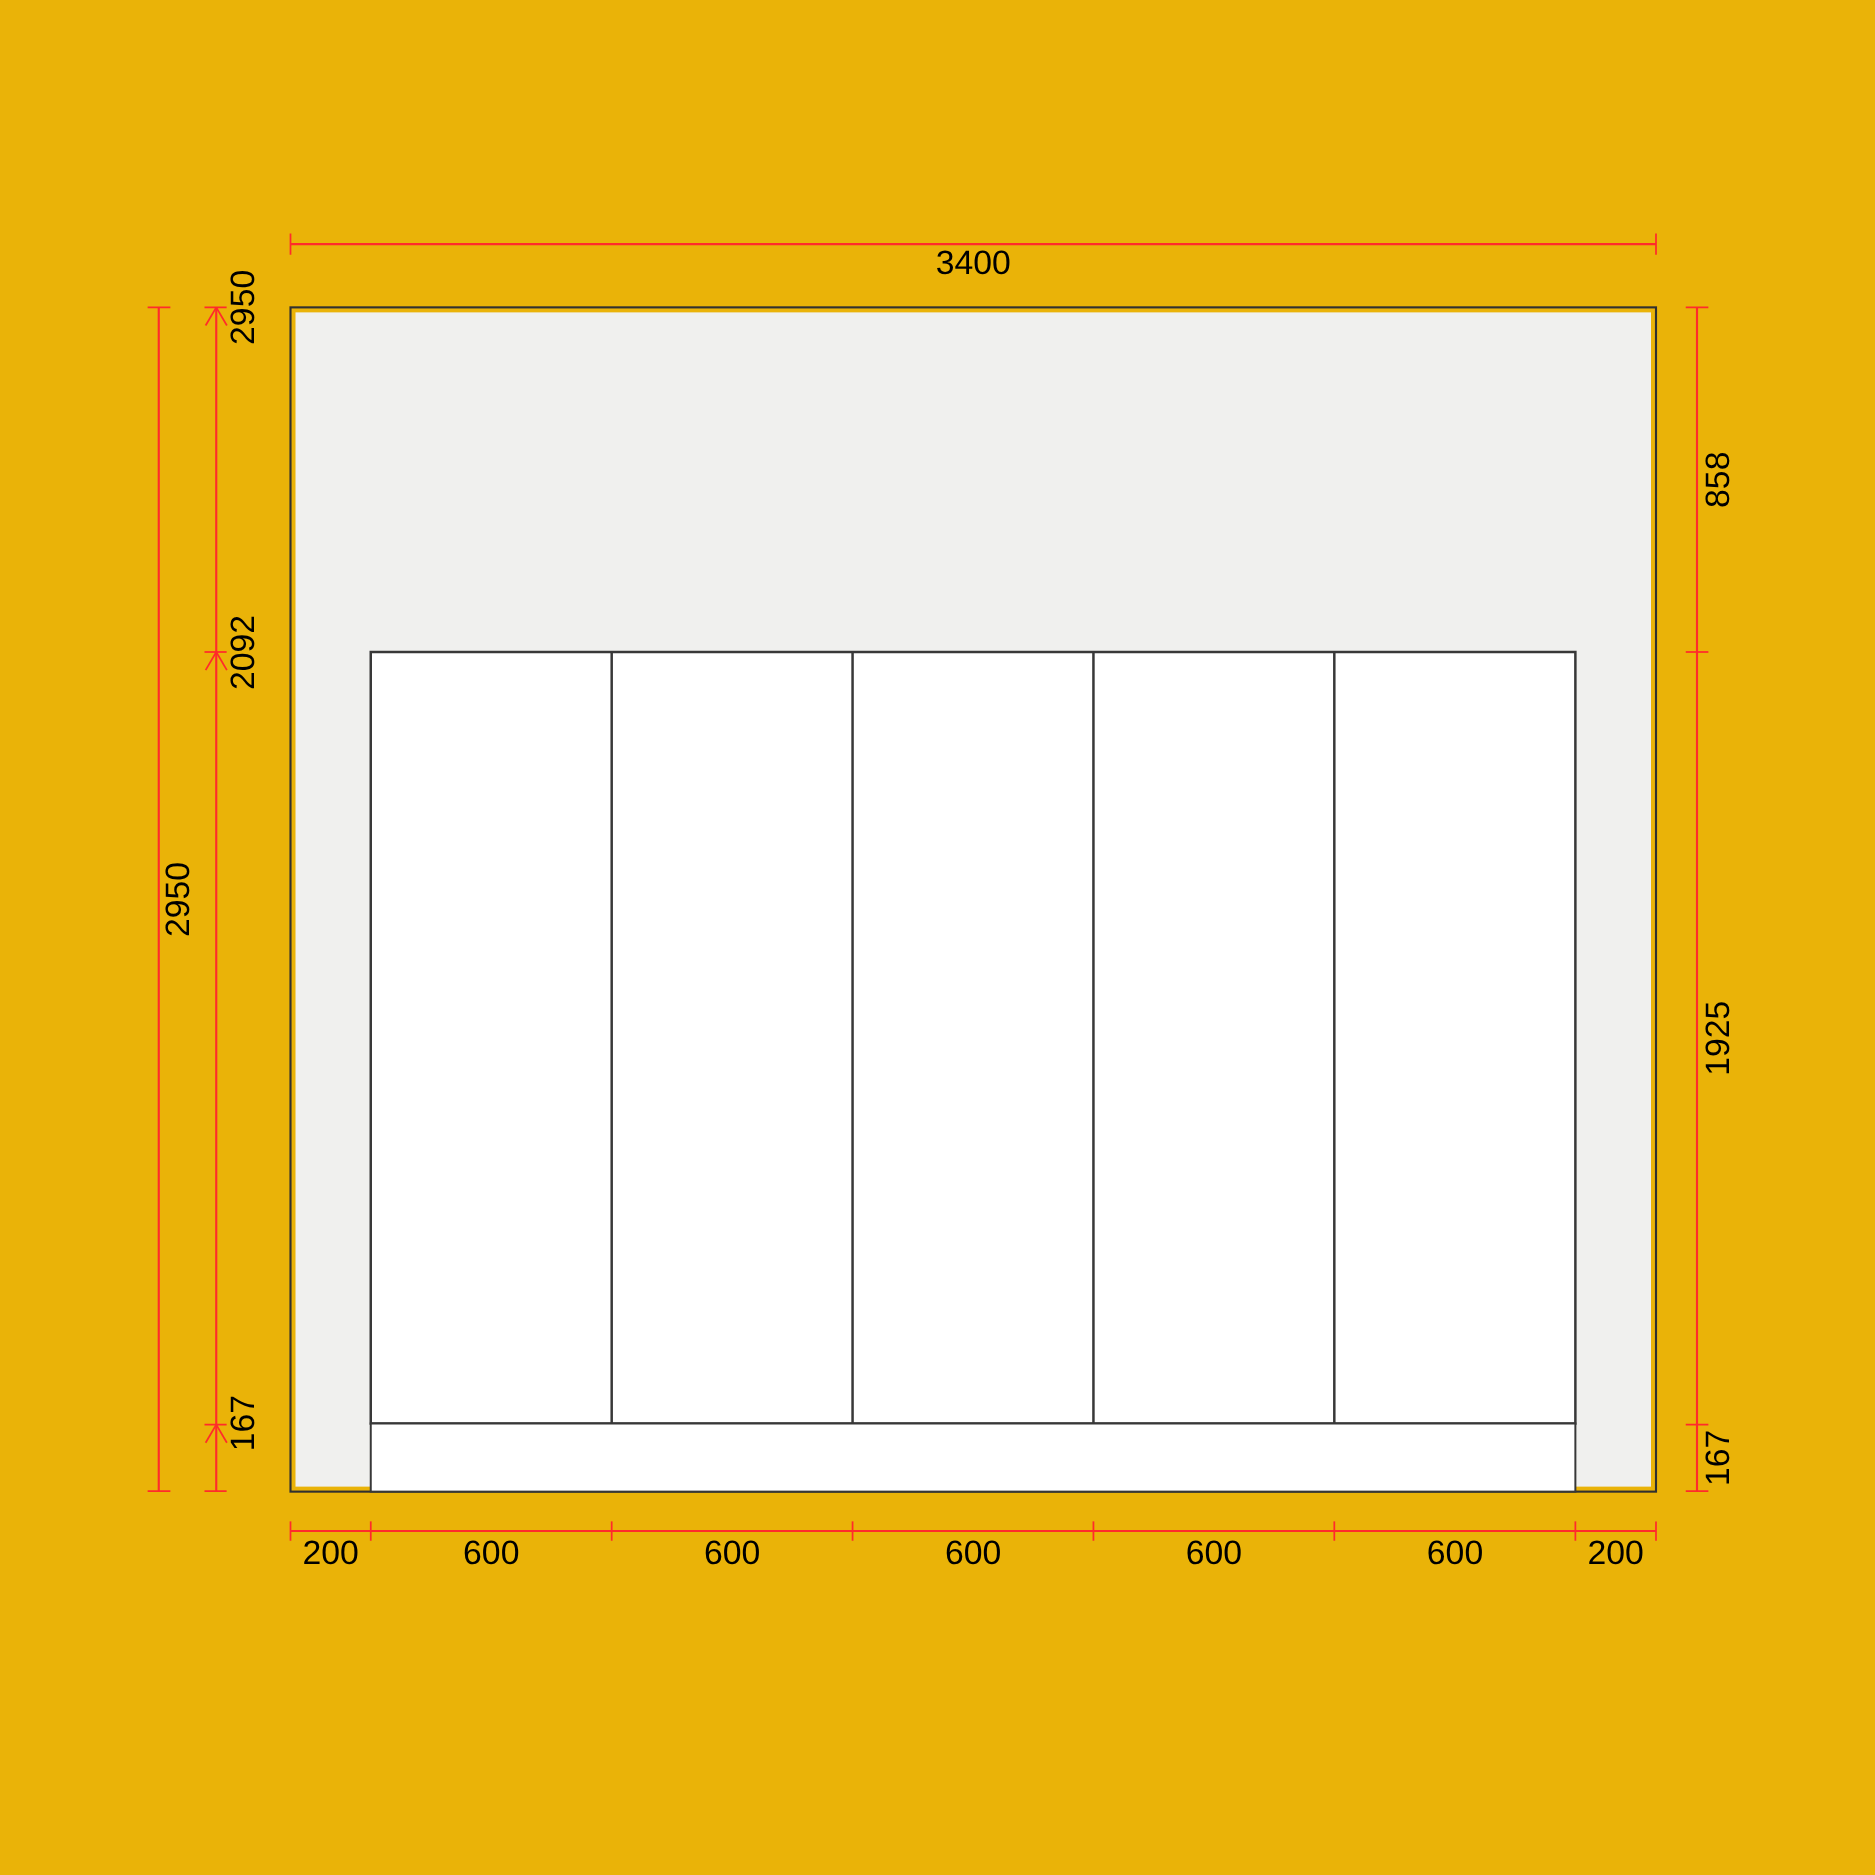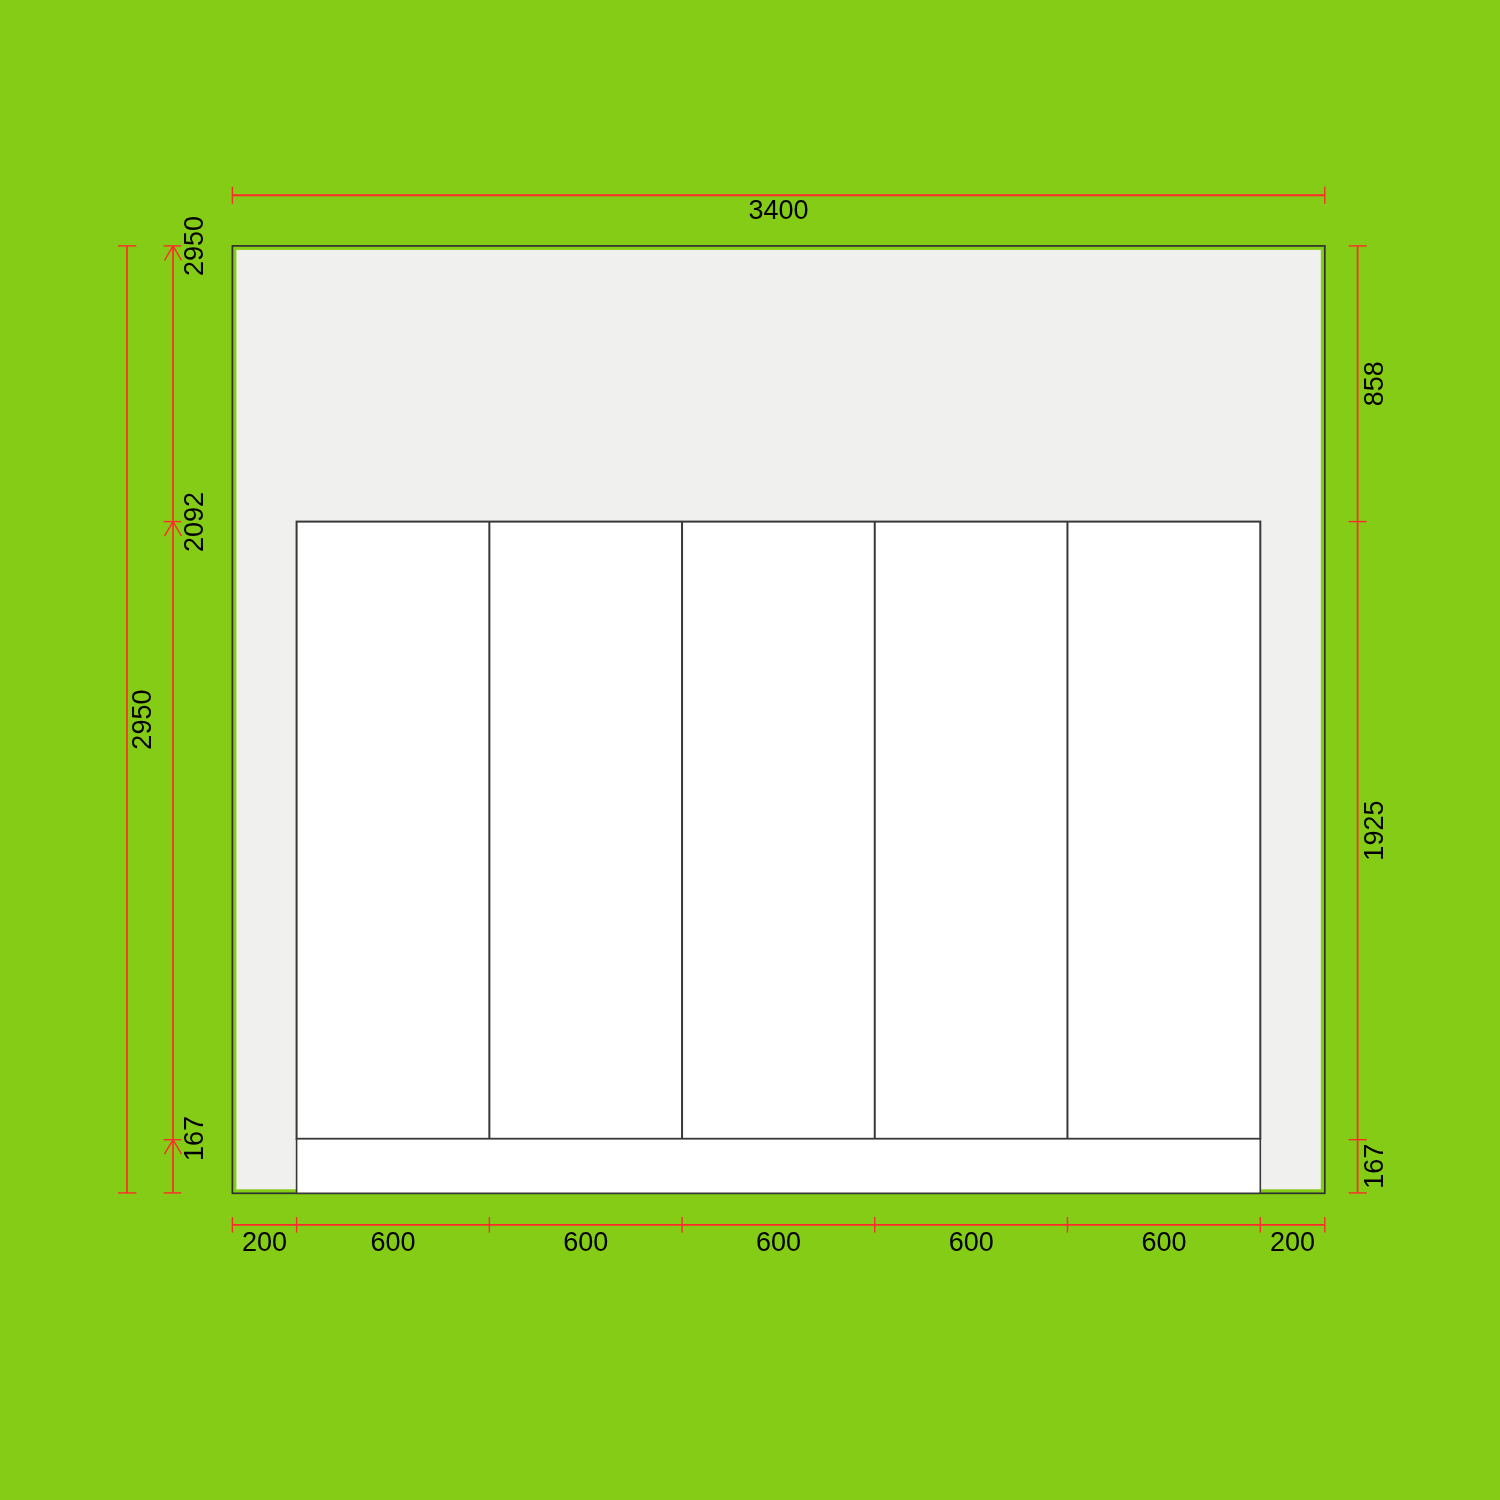--- a/index.html
+++ b/index.html
@@ -1,16 +1,16 @@
 <!DOCTYPE html>
 <html><head>
 <meta charset="utf-8">
 <style>
   html,body{margin:0;padding:0;background:#ffffff;}
-  .page{position:relative;width:1500px;height:1500px;background:#84cc16;overflow:hidden;}
+  .page{position:relative;width:1500px;height:1500px;background:#eab308;overflow:hidden;}
   svg{position:absolute;left:0;top:0;}
   text{font-family:"Liberation Sans", sans-serif;fill:#000000;}
 </style>
 </head>
 <body>
 <div class="page">
 <svg width="1500" height="1500" viewBox="0 0 1500 1500">
 
   <rect x="236.4" y="249.9" width="1084.4" height="939.4" fill="#f0f0ee"></rect>
 

